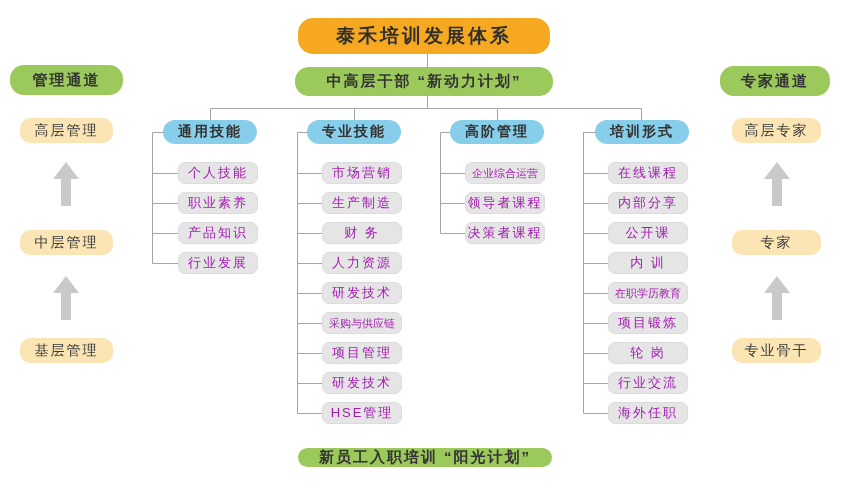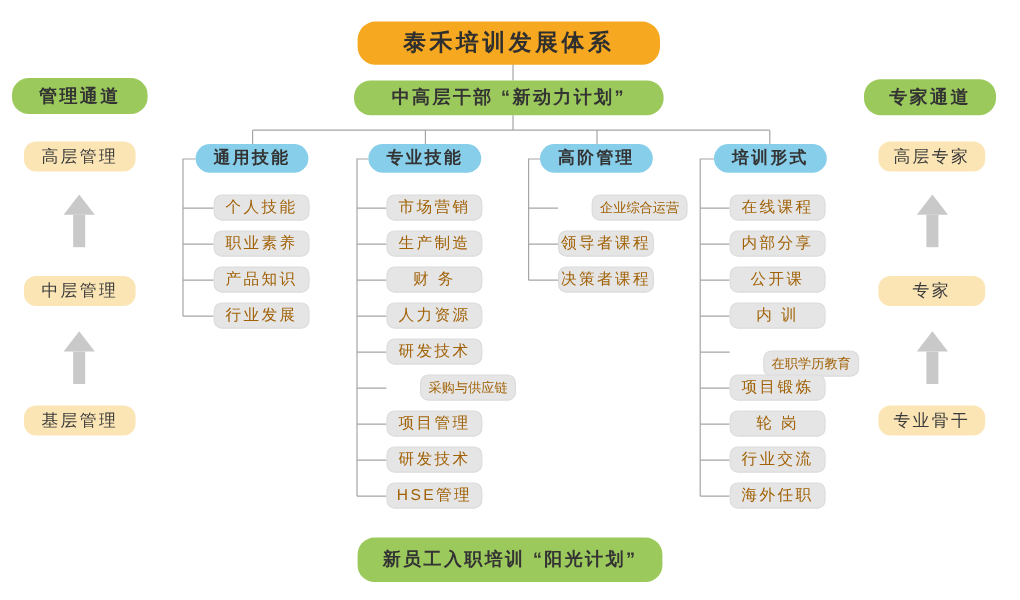--- a/index.html
+++ b/index.html
@@ -16,38 +16,38 @@
   .title{
     left:298px;top:18px;width:252px;height:36px;
     background:#F5A820;border-radius:15px;
     font-size:19px;font-weight:bold;color:#2f2f2f;letter-spacing:3px;
   }
   .program{
     background:#9CC95C;border-radius:14px;
     font-size:15px;font-weight:bold;color:#333;
   }
   .program.top{left:295px;top:67px;width:258px;height:29px;}
-  .program.bottom{left:298px;top:448px;width:254px;height:37px;}
+  .program.bottom{left:298px;top:448px;width:254px;height:19px;}
   .channel{
     background:#9CC95C;border-radius:14px;height:30px;
     font-size:15px;font-weight:bold;color:#333;
   }
   .level{
     background:#FBE5B5;border-radius:10px;width:93px;height:25px;
     font-size:14px;color:#3b3b3b;
   }
   .colhead{
     background:#87CEEA;border-radius:12px;width:94px;height:24px;
     font-size:14px;font-weight:bold;color:#333;
   }
   .item{
     background:#E5E5E5;border:1px solid #DCDCDC;border-radius:7px;
-    width:80px;height:22px;font-size:13px;color:#a16207;
+    width:80px;height:22px;font-size:13px;color:#a21caf;
   }
-  .item.small{font-size:11px;letter-spacing:0;margin-left:28px;}
+  .item.small{font-size:11px;letter-spacing:0;}
   .arrow{
     position:absolute;z-index:1;width:26px;
     display:flex;flex-direction:column;align-items:center;
   }
   .arrow .head{
     display:block;width:0;height:0;
     border-left:13px solid transparent;border-right:13px solid transparent;
     border-bottom:17px solid #C9C9C9;
   }
   .arrow .shaft{display:block;width:10px;height:27px;background:#C9C9C9;}
@@ -117,19 +117,19 @@
   <div class="box colhead" style="left:450px;top:120px">高阶管理</div>
   <div class="box item small" style="left:465px;top:162px">企业综合运营</div>
   <div class="box item" style="left:465px;top:192px">领导者课程</div>
   <div class="box item" style="left:465px;top:222px">决策者课程</div>
 
   <div class="box colhead" style="left:595px;top:120px">培训形式</div>
   <div class="box item" style="left:608px;top:162px">在线课程</div>
   <div class="box item" style="left:608px;top:192px">内部分享</div>
   <div class="box item" style="left:608px;top:222px">公开课</div>
   <div class="box item" style="left:608px;top:252px">内 训</div>
-  <div class="box item small" style="left:608px;top:292px">在职学历教育</div>
+  <div class="box item small" style="left:608px;top:282px">在职学历教育</div>
   <div class="box item" style="left:608px;top:312px">项目锻炼</div>
   <div class="box item" style="left:608px;top:342px">轮 岗</div>
   <div class="box item" style="left:608px;top:372px">行业交流</div>
   <div class="box item" style="left:608px;top:402px">海外任职</div>
 
 </div>
 
 </body></html>

